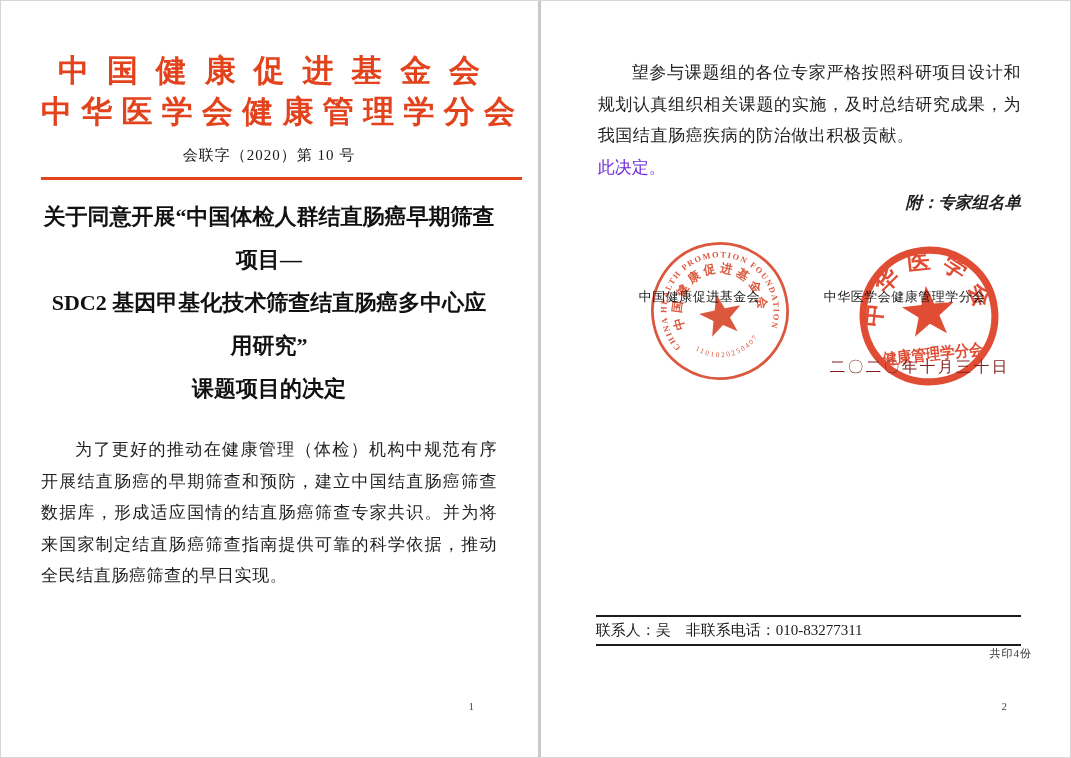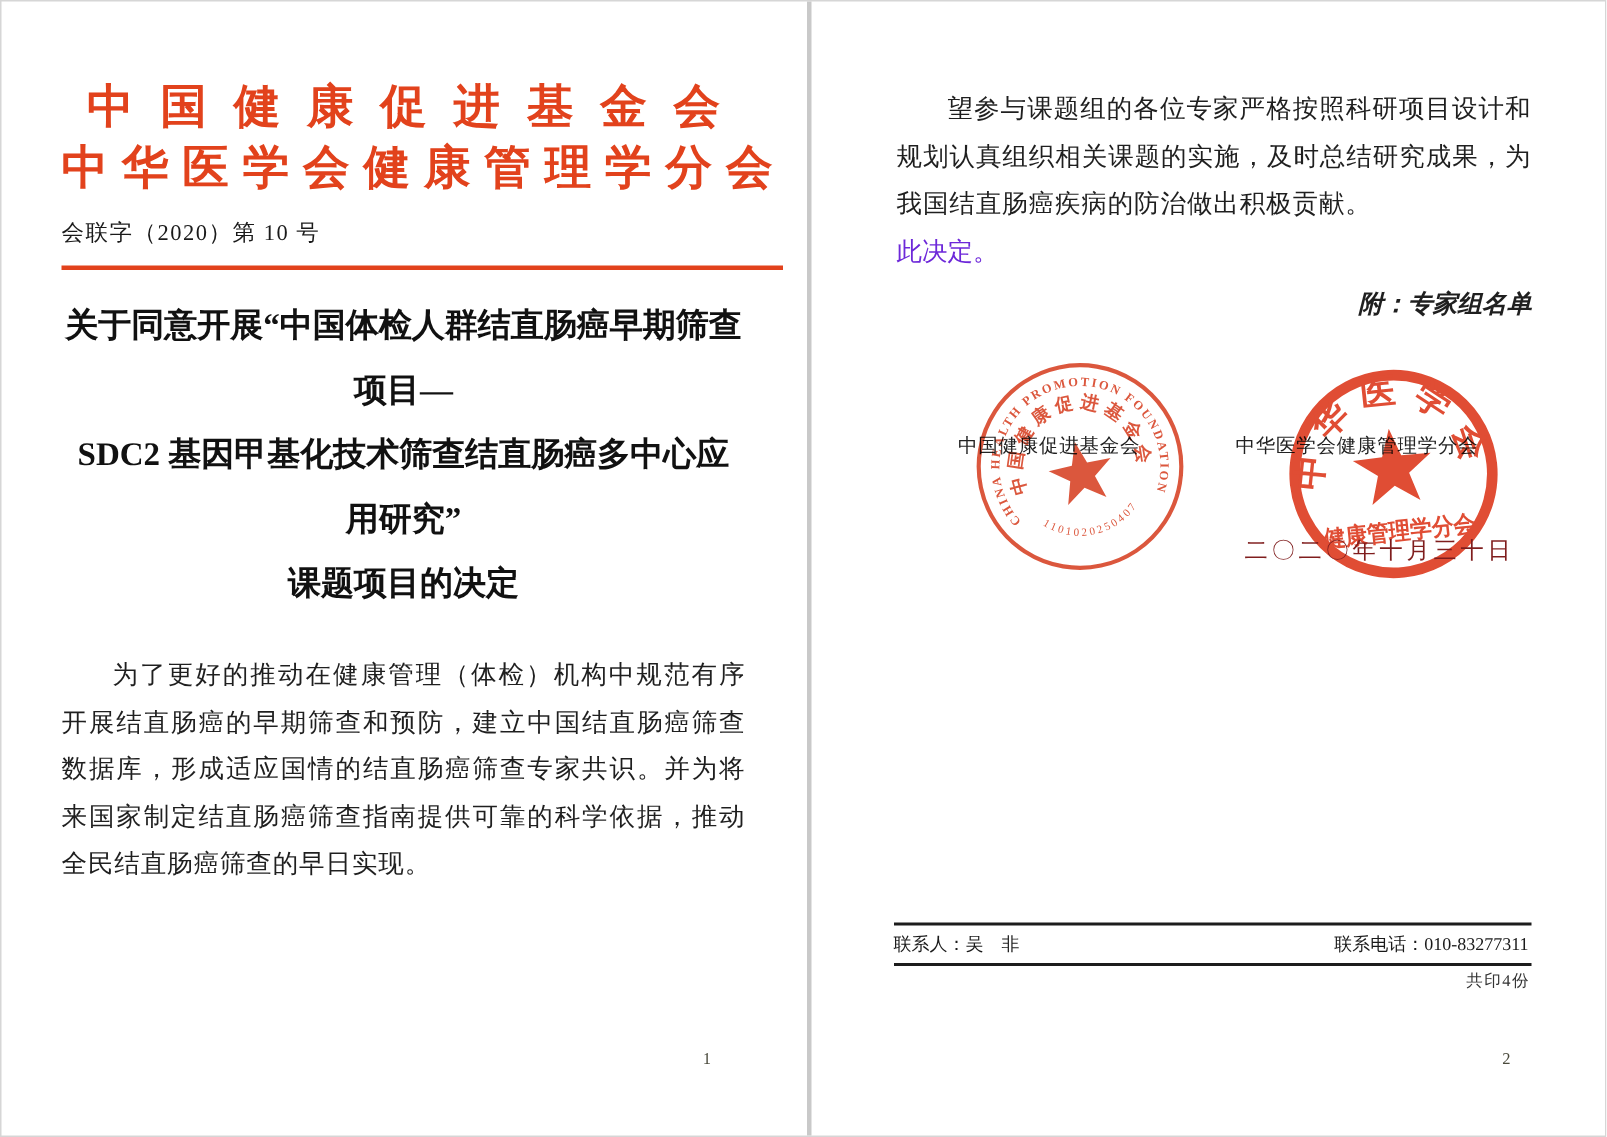--- a/index.html
+++ b/index.html
@@ -10,21 +10,21 @@
   .page{position:relative;box-sizing:border-box;height:100%;}
   .page-left{width:537px;padding:0 41px 0 40px;}
   .page-divider{width:3px;background:#c9c9c9;height:100%;}
   .page-right{width:580px;padding:56px 49px 0 57px;}
 
   
   .letterhead{margin-top:50px;color:#e2421c;font-weight:bold;}
   .lh-line{display:flex;justify-content:space-between;font-size:31px;line-height:39px;}
   .lh-1{width:422px;margin:0 auto;}
   .lh-2{width:474px;margin:2px auto 0;}
-  .doc-number{text-align:left;margin-top:15px;font-size:15px;color:#1a1a1a;letter-spacing:1px;}
+  .doc-number{text-align:center;margin-top:15px;font-size:15px;color:#1a1a1a;letter-spacing:1px;}
   .red-rule{width:481px;height:3px;background:#e2421c;margin:12px auto 0;}
   .doc-title{margin-top:15px;text-align:center;font-weight:bold;font-size:22px;
              line-height:43px;color:#111;}
   .para{margin:0;font-size:17px;line-height:31.6px;text-align:justify;
         letter-spacing:0.6px;color:#1f1f1f;overflow-wrap:break-word;}
   .para.indent{text-indent:2em;}
   .para.first{margin-top:24px;}
   .page-num{position:absolute;top:699px;font-size:11px;color:#4a4a3c;}
   .page-left .page-num{right:64px;}
   .page-right .page-num{right:63px;}
@@ -36,24 +36,24 @@
   .sig-name{position:absolute;font-size:13px;letter-spacing:0.5px;color:#222;white-space:nowrap;}
   .sig-name-left{left:98px;top:287px;}
   .sig-name-right{left:283px;top:287px;}
   .seal{position:absolute;mix-blend-mode:multiply;opacity:0.93;}
   .seal-1{left:105px;top:236px;width:148px;height:148px;}
   .seal-2{left:312px;top:239px;width:152px;height:152px;}
   .doc-date{position:absolute;left:289px;top:356px;font-size:15.5px;letter-spacing:2.5px;
             color:#7f1d1d;white-space:nowrap;}
   .contact-block{position:absolute;left:55px;right:49px;top:614px;
                  border-top:2px solid #1c1c1c;border-bottom:2px solid #1c1c1c;
-                 display:flex;justify-content:space-between;align-items:center;
-                 padding:4px 2px 4px 0;font-size:12px;color:#1a1a1a;}
+                 display:flex;align-items:center;
+                 padding:4px 2px 4px 0;font-size:15px;color:#1a1a1a;}
   .contact-person{white-space:pre;}
-  .copies{position:absolute;right:50px;top:645px;font-size:11px;color:#333;letter-spacing:1px;}
+  .copies{position:absolute;right:38px;top:645px;font-size:11px;color:#333;letter-spacing:1px;}
 </style>
 </head>
 <body>
 
 <div class="scan">
 
   <div class="page page-left">
     <div class="letterhead">
       <div class="lh-line lh-1">
           <span>中</span>

